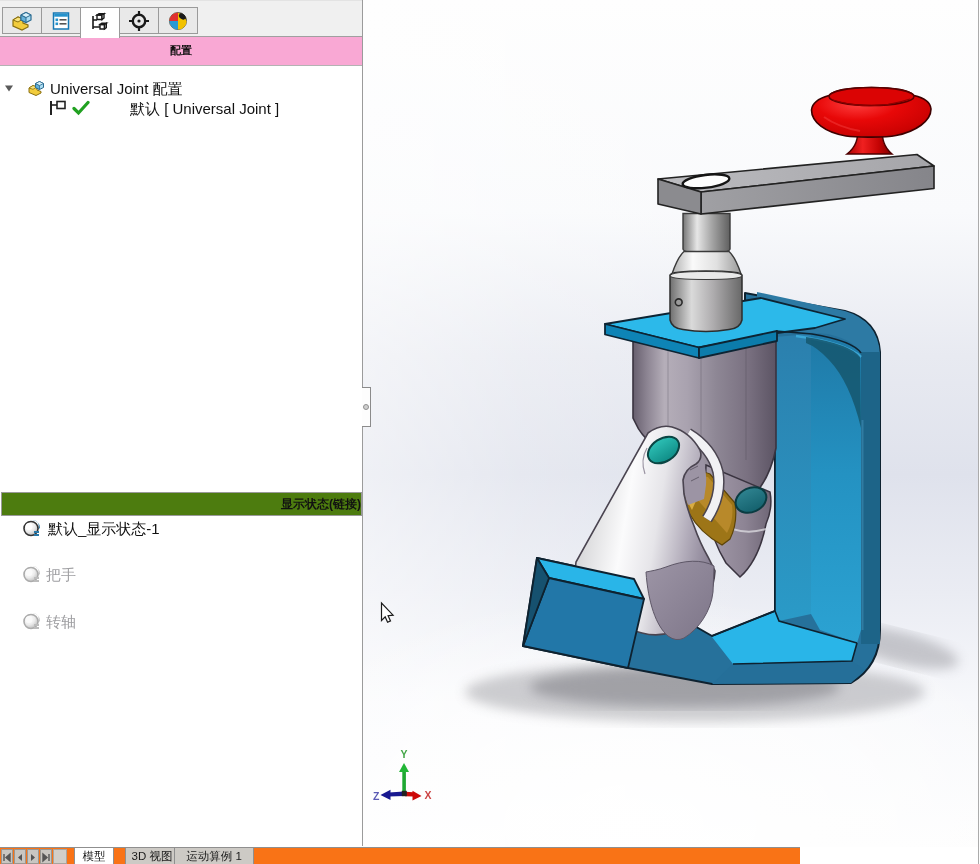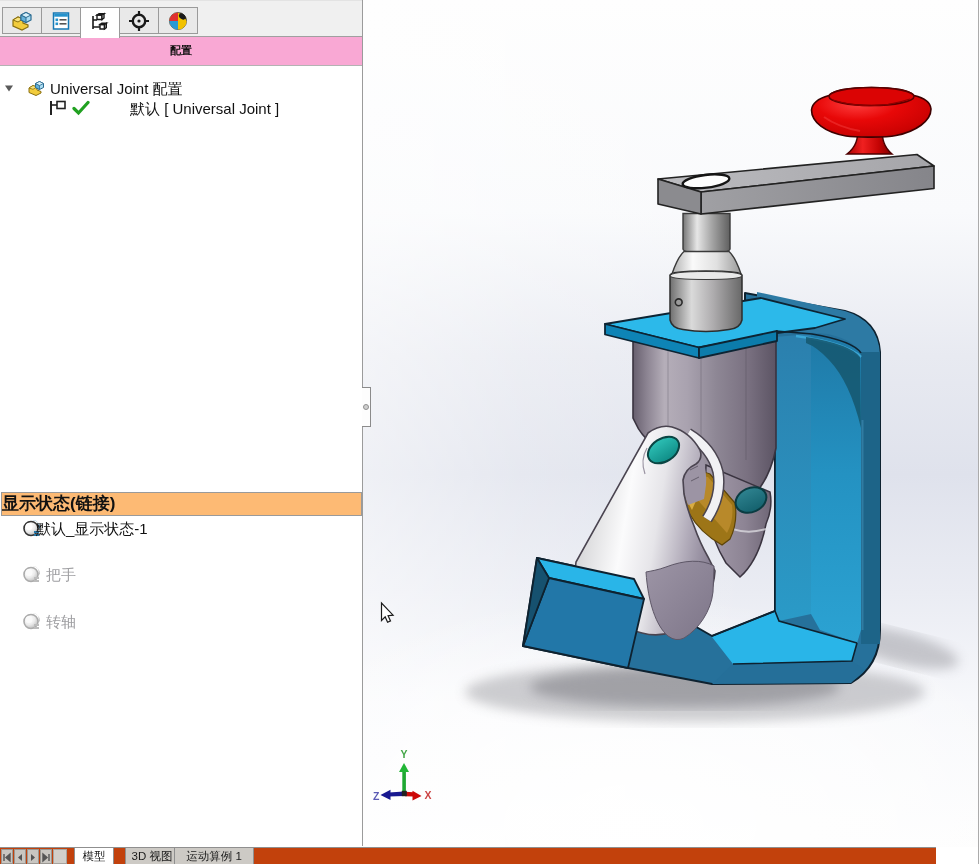--- a/index.html
+++ b/index.html
@@ -9,27 +9,27 @@
   #topstrip{position:absolute;left:0;top:0;width:362px;height:7px;background:#f0f0f0;border-top:1px solid #e3e3e3;box-sizing:border-box;}
   #tabbar{position:absolute;left:0;top:7px;width:362px;height:29px;background:#f0f0f0;border-bottom:1px solid #a0a0a0;}
   .tab{position:absolute;top:0;width:38px;height:25px;background:#e9e9e9;border:1px solid #9a9a9a;}
   .tab.active{background:#ffffff;height:30px;border-bottom:none;z-index:3;}
   .tab svg{position:absolute;left:50%;top:50%;transform:translate(-50%,-50%);}
   #cfghead{position:absolute;left:0;top:37px;width:362px;height:28px;background:#f9a8d4;border-bottom:1px solid #b3b3b3;
            text-align:center;font-size:11px;font-weight:bold;color:#111;line-height:27px;}
   .trow{position:absolute;left:0;width:362px;height:18px;font-size:15px;color:#111;white-space:nowrap;}
   .trow .txt{position:absolute;top:1px;}
   .gray{color:#9f9fa2;margin-top:24px;}
-  #dshead{position:absolute;left:1px;top:492px;width:359px;height:22px;background:#fdba74;border:1px solid #9a9a9a;
-          text-align:left;font-size:17px;font-weight:bold;color:#111;line-height:22px;}
+  #dshead{position:absolute;left:1px;top:492px;width:359px;height:22px;background:#4d7c0f;border:1px solid #9a9a9a;
+          text-align:right;font-size:12px;font-weight:bold;color:#111;line-height:22px;}
   #splitter{position:absolute;left:362px;top:387px;width:8px;height:38px;background:#fdfdfd;border:1px solid #8b8b8b;border-left:none;z-index:5;}
   #splitter .dot{position:absolute;left:1px;top:16px;width:4px;height:4px;border-radius:3px;background:#cfcfcf;border:1px solid #8f8f8f;}
   #viewport{position:absolute;left:363px;top:0;width:615px;height:847px;}
   #rightedge{position:absolute;left:978px;top:0;width:2px;height:864px;background:#fdfdfd;border-left:1px solid #ababab;}
-  #bottombar{position:absolute;left:0;top:847px;width:936px;height:17px;background:#c2410c;border-top:1px solid #8f8f8f;}
+  #bottombar{position:absolute;left:0;top:847px;width:800px;height:17px;background:#f97316;border-top:1px solid #8f8f8f;}
   .navbtn{position:absolute;top:1px;width:12px;height:15px;background:#c9c6c1;border:1px solid #9a9792;box-sizing:border-box;}
   .btab{position:absolute;top:0px;height:17px;font-size:11.5px;line-height:17px;text-align:center;color:#1a1a1a;
         background:#cdcac5;border-left:1px solid #8f8f8f;border-right:1px solid #8f8f8f;box-sizing:border-box;}
   .btab.active{background:#ffffff;font-weight:normal;}
 </style>
 </head>
 <body>
 
 <div id="viewport">
 <svg width="615" height="847" viewBox="363 0 615 847">
@@ -356,21 +356,21 @@
 </div>
 
 <div id="dshead">显示状态(链接)</div>
 <div class="trow" style="top:519px;">
   <svg width="20" height="19" style="position:absolute;left:22px;top:0px;" viewBox="0 0 20 19">
     <path d="M10,1 A8,8 0 0,1 18,9 L14,12 A6,6 0 0,0 10,1 Z" fill="#2878a8"></path>
     <circle cx="9" cy="9.5" r="7" fill="url(#sph)" stroke="#333" stroke-width="1.6"></circle>
     <circle cx="7" cy="7.5" r="3.5" fill="#ffffff"></circle>
     <path d="M12,13 L17,13 M12,16 L17,16" stroke="#2878a8" stroke-width="2"></path>
   </svg>
-  <span class="txt" style="left:36px;">默认_显示状态-1</span>
+  <span class="txt" style="left:48px;">默认_显示状态-1</span>
 </div>
 <div class="trow gray" style="top:541px;">
   <svg width="20" height="19" style="position:absolute;left:22px;top:0px;" viewBox="0 0 20 19">
     <path d="M10,1 A8,8 0 0,1 18,9 L14,12 A6,6 0 0,0 10,1 Z" fill="#c2c2c2"></path>
     <circle cx="9" cy="9.5" r="7" fill="url(#sph)" stroke="#ababab" stroke-width="1.6"></circle>
     <circle cx="7" cy="7.5" r="3.5" fill="#fafafa"></circle>
     <path d="M12,13 L17,13 M12,16 L17,16" stroke="#bcbcbc" stroke-width="2"></path>
   </svg>
   <span class="txt" style="left:46px;">把手</span>
 </div>

